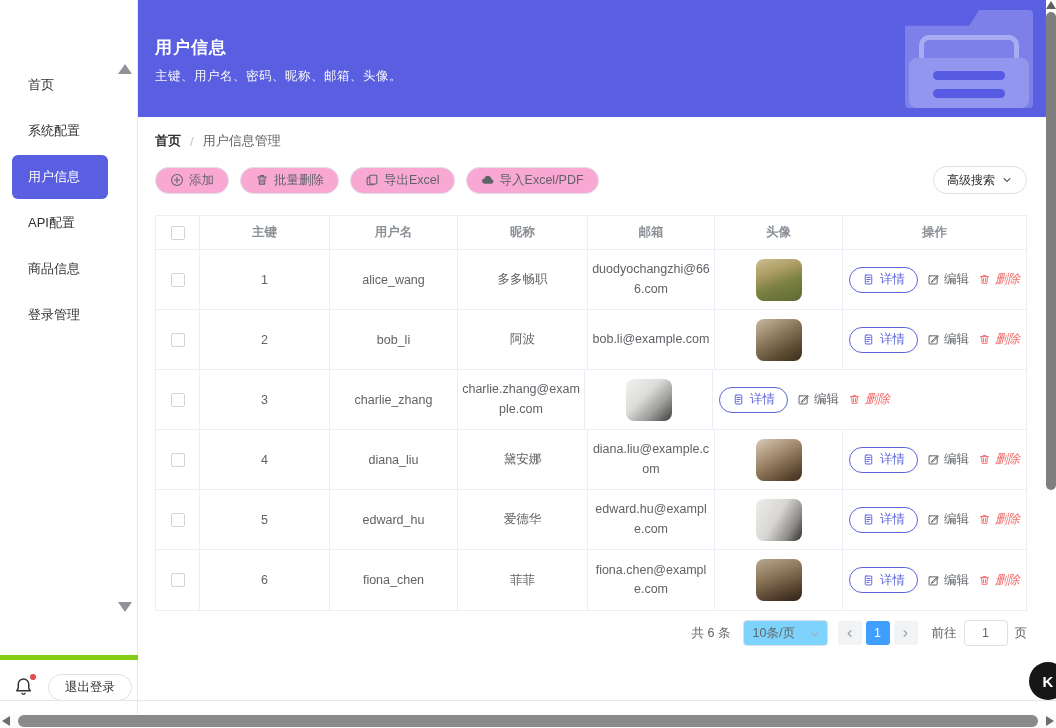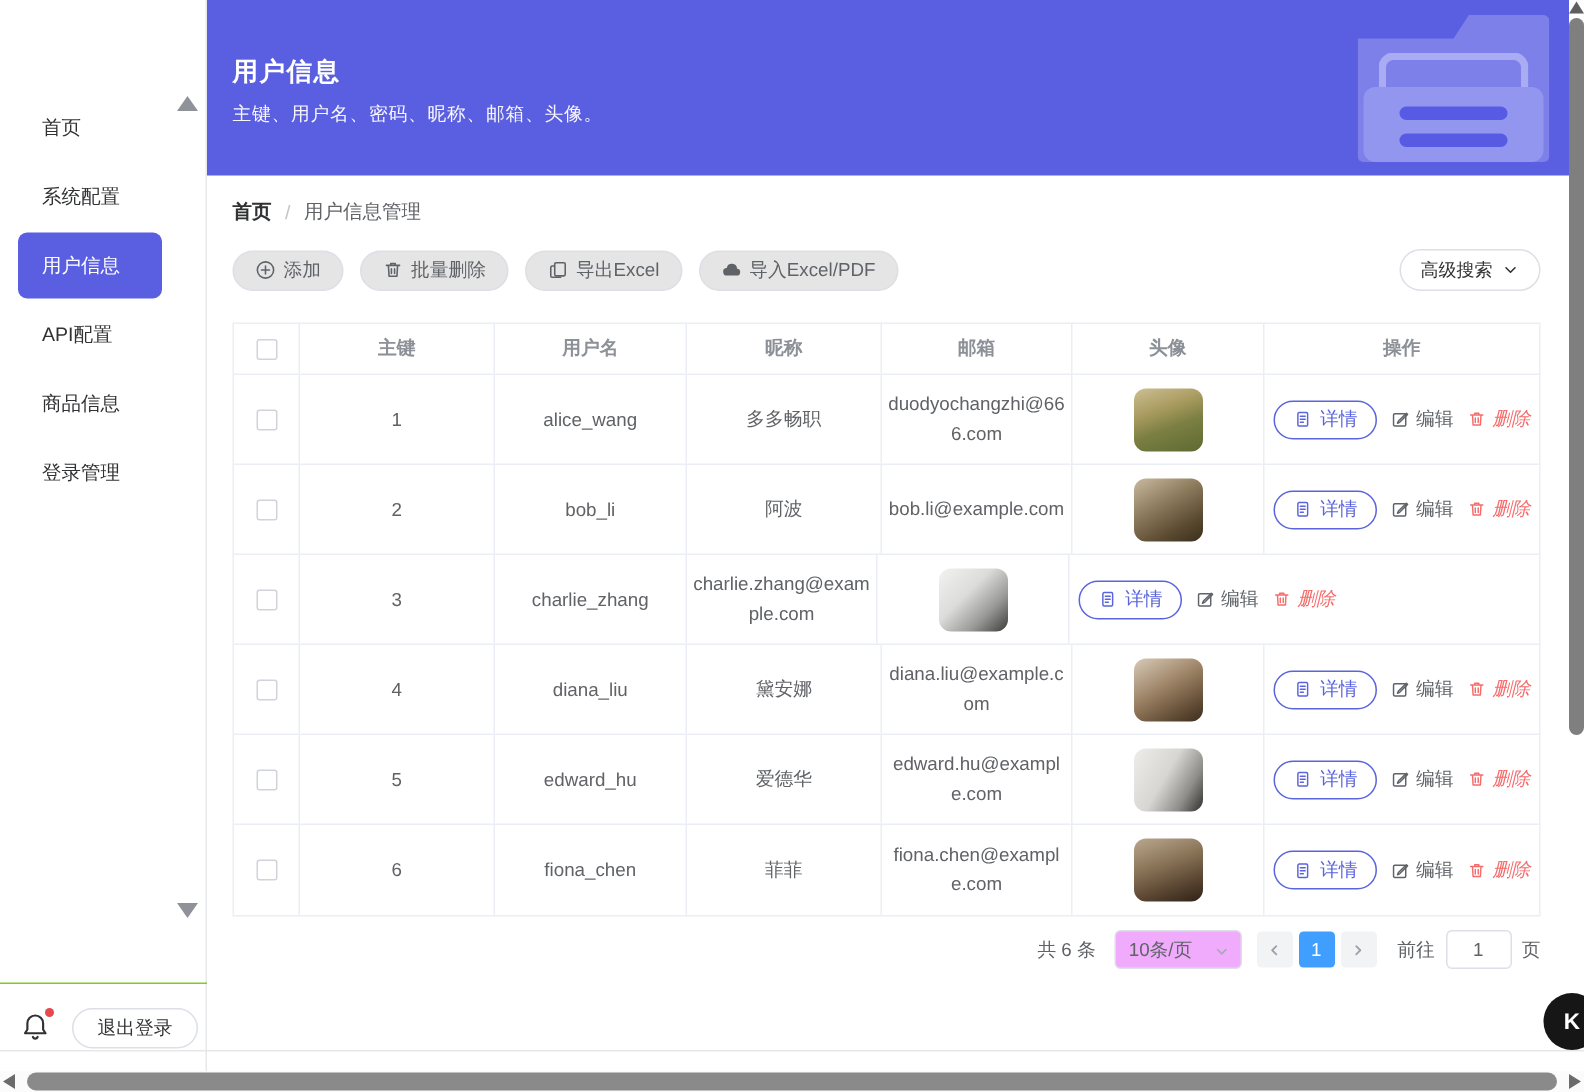--- a/index.html
+++ b/index.html
@@ -7,21 +7,21 @@
   body { font-family:"Liberation Sans","DejaVu Sans",sans-serif; }
   .app { position:relative; width:1056px; height:728px; background:#fff; overflow:hidden; }
 
   
   .sidebar { position:absolute; left:0; top:0; width:138px; height:714px; border-right:1px solid #e6e8ec; background:#fff; }
   .side-nav { position:absolute; top:62px; left:0; width:138px; }
   .side-item { height:46px; display:flex; align-items:center; padding-left:28px; font-size:13px; color:#303133; cursor:pointer; }
   .side-item.active { background:#5a5ee0; color:#fff; border-radius:6px; margin:1px 30px 1px 12px; padding-left:16px; height:44px; font-weight:500; }
   .tri-up { position:absolute; top:64px; left:118px; width:0; height:0; border-left:7px solid transparent; border-right:7px solid transparent; border-bottom:10px solid #8f9399; cursor:pointer; }
   .tri-down { position:absolute; top:602px; left:118px; width:0; height:0; border-left:7px solid transparent; border-right:7px solid transparent; border-top:10px solid #8f9399; cursor:pointer; }
-  .side-footer { position:absolute; top:655px; left:0; width:138px; height:59px; border-top:1px solid #84cc16; display:flex; align-items:center; padding-left:13px; }
+  .side-footer { position:absolute; top:655px; left:0; width:138px; height:59px; border-top:5px solid #84cc16; display:flex; align-items:center; padding-left:13px; }
   .bell-wrap { position:relative; width:22px; height:22px; cursor:pointer; }
   .bell-dot { position:absolute; top:-2px; right:-1px; width:6px; height:6px; border-radius:50%; background:#e5484d; }
   .logout-btn { margin-left:13px; height:27px; padding:0 16px; border:1px solid #dcdfe6; border-radius:14px; background:#fff; font-size:12.5px; color:#303133; display:inline-flex; align-items:center; cursor:pointer; }
 
   
   .hero { position:absolute; left:138px; top:0; width:908px; height:117px; background:#5a5ee0; padding:36px 0 0 17px; overflow:hidden; }
   .hero-title { color:#fff; font-size:17px; font-weight:bold; letter-spacing:1px; }
   .hero-sub { color:rgba(255,255,255,0.95); font-size:12.5px; margin-top:9px; letter-spacing:0.5px; }
   .hero-folder { position:absolute; right:13px; top:10px; width:128px; height:98px; }
   .hf-back { position:absolute; inset:0; background:#7d80e9; clip-path:polygon(0% 16%, 50% 16%, 58% 0%, 100% 0%, 100% 100%, 0% 100%); border-radius:4px; }
@@ -31,21 +31,21 @@
   .hf-bar.b1 { top:61px; } .hf-bar.b2 { top:79px; }
 
   
   .main { position:absolute; left:138px; top:117px; width:908px; }
   .breadcrumb { display:flex; align-items:center; font-size:13px; margin:15px 0 0 17px; }
   .bc-home { color:#303133; font-weight:bold; cursor:pointer; }
   .bc-sep { color:#c0c4cc; margin:0 9px; }
   .bc-cur { color:#606266; }
 
   .toolbar { display:flex; align-items:center; margin:16px 19px 0 17px; }
-  .tb-btn { height:27px; padding:0 14px; margin-right:11px; display:inline-flex; align-items:center; gap:5px; border:1px solid #dcdfe6; border-radius:14px; background:#e5e5e5; font-size:12.5px; color:#5f6368; cursor:pointer; white-space:nowrap; }
+  .tb-btn { height:27px; padding:0 14px; margin-right:11px; display:inline-flex; align-items:center; gap:5px; border:1px solid #dcdfe6; border-radius:14px; background:#f9a8d4; font-size:12.5px; color:#5f6368; cursor:pointer; white-space:nowrap; }
   .tb-btn svg { flex:none; }
   .tb-spacer { flex:1; }
   .search-box { position:relative; width:180px; height:28px; }
   .search-box input { width:100%; height:100%; border:1px solid #dcdfe6; border-radius:4px; padding:0 28px 0 10px; font-size:12.5px; color:#606266; outline:none; font-family:inherit; }
   .search-box input::placeholder { color:#bfc4cc; }
   .search-ic { position:absolute; right:8px; top:7px; }
   .adv-btn { margin-left:9px; height:28px; padding:0 13px; display:inline-flex; align-items:center; gap:6px; border:1px solid #dcdfe6; border-radius:14px; background:#fff; font-size:12px; color:#303133; cursor:pointer; white-space:nowrap; }
 
   
   .table { margin:21px 19px 0 17px; width:872px; border:1px solid #ebeef5; font-size:12.5px; }
@@ -61,21 +61,21 @@
   .col-ava { width:128px; } .col-act { width:183px; }
   .checkbox { width:14px; height:14px; border:1px solid #d0d3da; border-radius:2px; background:#fff; cursor:pointer; }
   .avatar { width:46px; height:42px; border-radius:8px; }
   .act-detail { height:26px; padding:0 12px; display:inline-flex; align-items:center; gap:5px; border:1px solid #5a64dc; border-radius:13px; background:#fff; color:#5a64dc; font-size:12.5px; cursor:pointer; white-space:nowrap; }
   .act-edit { display:inline-flex; align-items:center; gap:4px; color:#5f6368; margin-left:9px; cursor:pointer; white-space:nowrap; }
   .act-del { display:inline-flex; align-items:center; gap:4px; color:#f56c6c; margin-left:9px; cursor:pointer; white-space:nowrap;font-style:italic; }
 
   
   .pager { display:flex; align-items:center; justify-content:flex-end; margin:9px 19px 0 17px; font-size:12.5px; color:#606266; }
   .pg-total { margin-right:12px; }
-  .pg-size { position:relative; width:85px; height:26px; border:1px solid #dcdfe6; border-radius:4px; display:flex; align-items:center; padding:0 22px 0 9px; cursor:pointer; background:#f0abfc; }
+  .pg-size { position:relative; width:85px; height:26px; border:1px solid #dcdfe6; border-radius:4px; display:flex; align-items:center; padding:0 22px 0 9px; cursor:pointer; background:#7dd3fc; }
   .pg-size svg { position:absolute; right:7px; top:8px; }
   .pg-arrow { width:24px; height:24px; border-radius:3px; background:#f2f3f5; display:flex; align-items:center; justify-content:center; cursor:pointer; margin-left:10px; color:#9da3ac; }
   .pg-num { width:24px; height:24px; border-radius:3px; background:#409eff; color:#fff; display:flex; align-items:center; justify-content:center; margin-left:4px; cursor:pointer; font-size:12.5px; }
   .pg-arrow.next { margin-left:4px; }
   .pg-goto { margin-left:14px; }
   .pg-input { width:44px; height:26px; border:1px solid #dcdfe6; border-radius:4px; text-align:center; font-size:12.5px; color:#606266; margin:0 7px; outline:none; font-family:inherit; }
   .pg-unit { }
 
   
   .content-bottom-line { position:absolute; left:0; top:700px; width:1056px; height:1px; background:#e7e7e7; }

